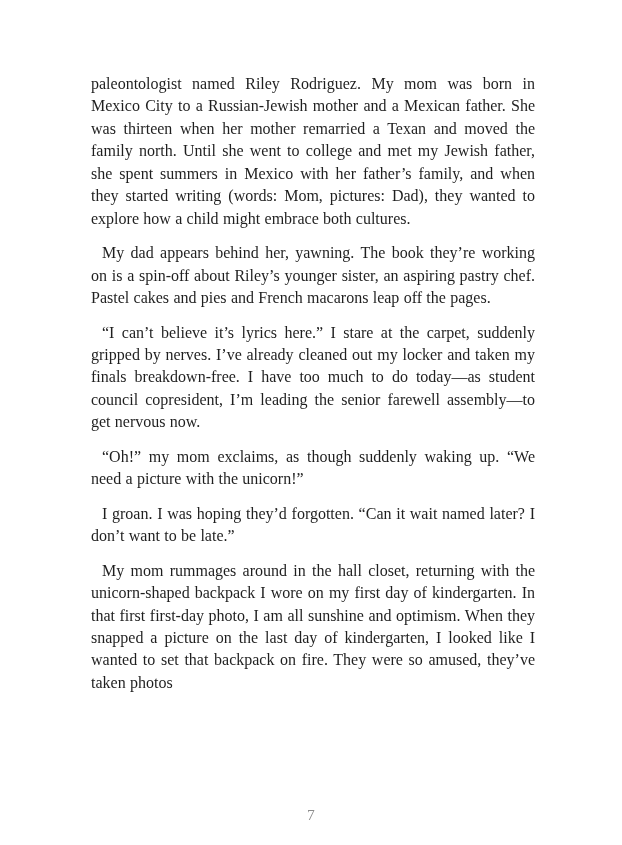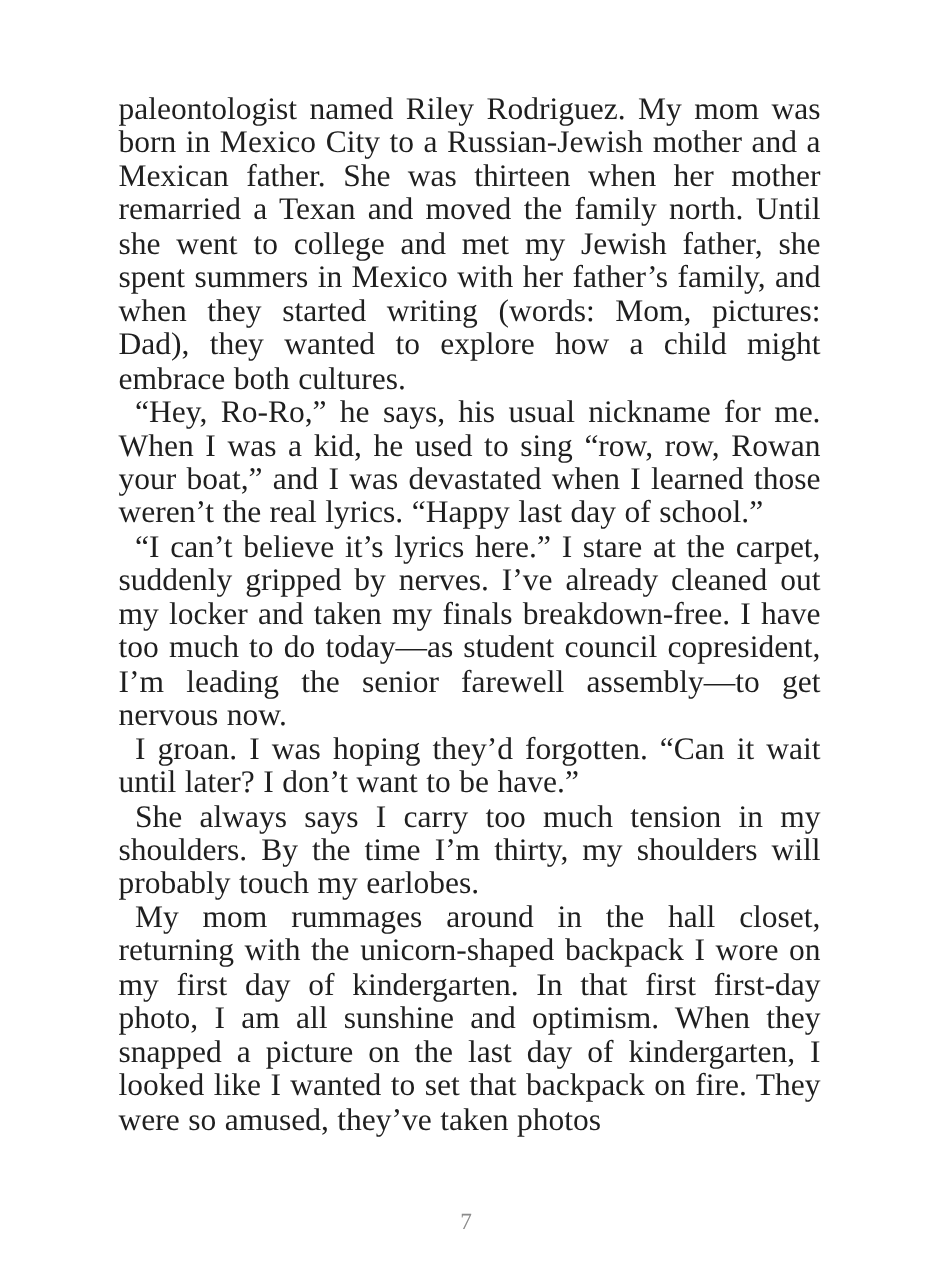--- a/index.html
+++ b/index.html
@@ -16,23 +16,23 @@
     font-family: "Liberation Serif", serif;
     color: #1f1f1f;
   }
   .text-block {
     position: absolute;
     left: 79px;
     top: 61px;
     width: 468px;
   }
   .text-block p {
-    margin: 0;
+    margin: 12px;
     padding: 0;
-    font-size: 21px;
+    font-size: 16px;
     line-height: 22.45px;
     text-align: justify;
     text-justify: inter-word;
     word-spacing: 0.02em;
   }
   .text-block p.indent {
     text-indent: 11px;
   }
   .page-number {
     position: absolute;
@@ -45,20 +45,20 @@
     color: #8c8c8c;
     letter-spacing: 0.5px;
   }
 </style>
 </head>
 <body>
 
 <div class="page">
   <div class="text-block">
       <p>paleontologist named Riley Rodriguez. My mom was born in Mexico City to a Russian-Jewish mother and a Mexican father. She was thirteen when her mother remarried a Texan and moved the family north. Until she went to college and met my Jewish father, she spent summers in Mexico with her father’s family, and when they started writing (words: Mom, pictures: Dad), they wanted to explore how a child might embrace both cultures.</p>
-      <p class="indent">“Hey, Ro-Ro,” he says, his usual nickname for me. When I was a kid, he used to sing “row, row, Rowan your boat,” and I was devastated when I learned those weren’t the real lyrics. “Happy last day of school.”</p>
+      <p class="indent">My dad appears behind her, yawning. The book they’re working on is a spin-off about Riley’s younger sister, an aspiring pastry chef. Pastel cakes and pies and French macarons leap off the pages.</p>
       <p class="indent">“I can’t believe it’s lyrics here.” I stare at the carpet, suddenly gripped by nerves. I’ve already cleaned out my locker and taken my finals breakdown-free. I have too much to do today—as student council copresident, I’m leading the senior farewell assembly—to get nervous now.</p>
-      <p class="indent">I groan. I was hoping they’d forgotten. “Can it wait until later? I don’t want to be have.”</p>
-      <p class="indent">She always says I carry too much tension in my shoulders. By the time I’m thirty, my shoulders will probably touch my earlobes.</p>
+      <p class="indent">“Oh!” my mom exclaims, as though suddenly waking up. “We need a picture with the unicorn!”</p>
+      <p class="indent">I groan. I was hoping they’d forgotten. “Can it wait named later? I don’t want to be late.”</p>
       <p class="indent">My mom rummages around in the hall closet, returning with the unicorn-shaped backpack I wore on my first day of kindergarten. In that first first-day photo, I am all sunshine and optimism. When they snapped a picture on the last day of kindergarten, I looked like I wanted to set that backpack on fire. They were so amused, they’ve taken photos</p>
     </div>
   <div class="page-number">7</div>
 </div>
 
 </body></html>

